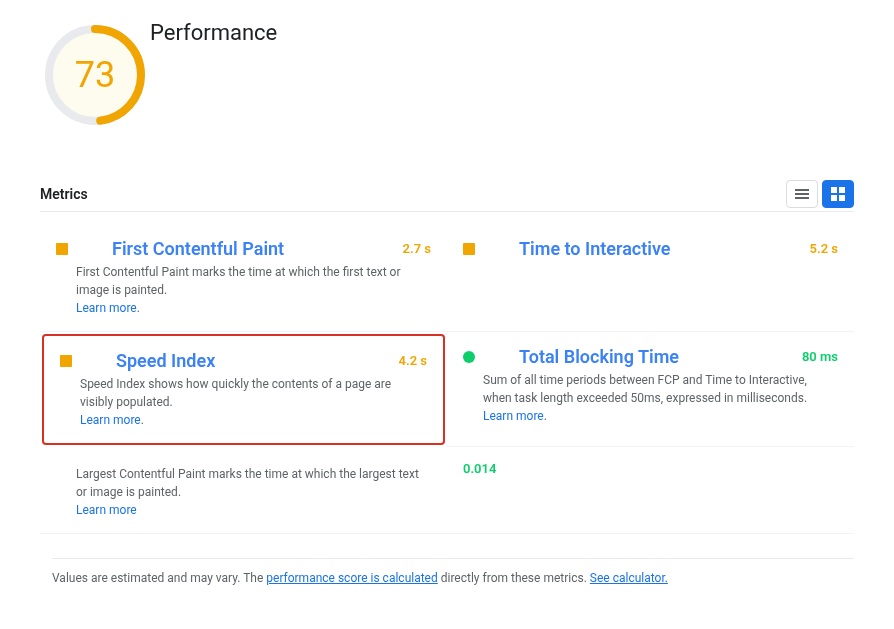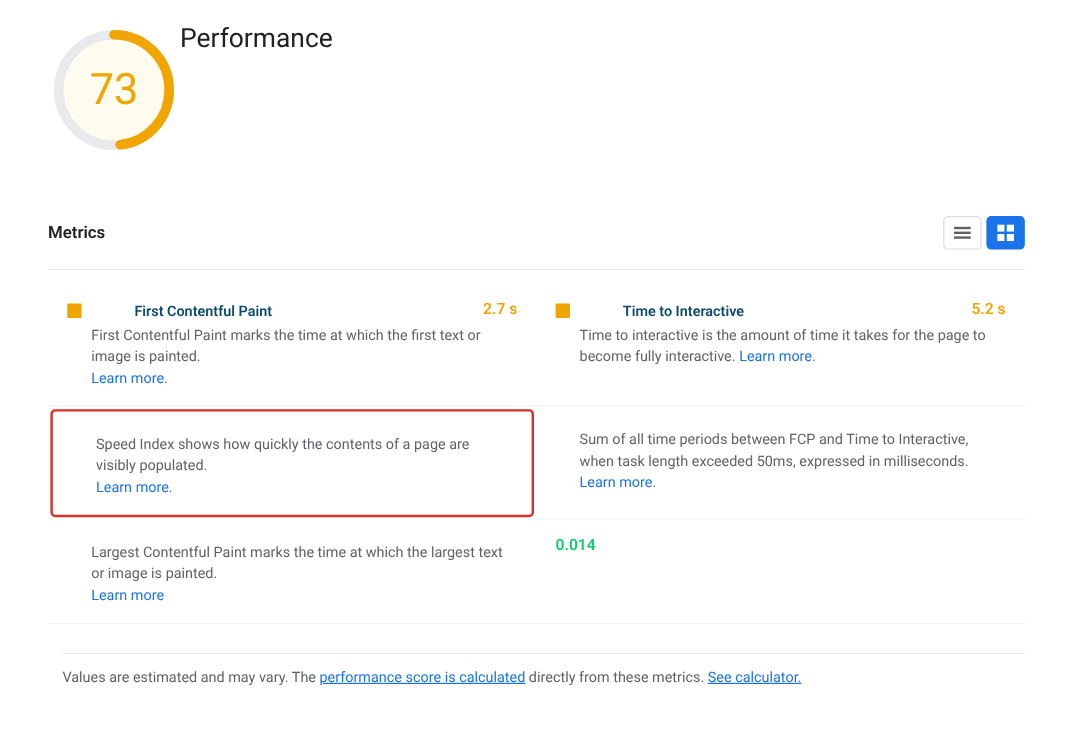--- a/index.html
+++ b/index.html
@@ -46,21 +46,21 @@
       font-weight: 400;
       color: #202124;
     }
 
     .metrics-header {
       display: flex;
       align-items: center;
       justify-content: space-between;
       margin-bottom: 12px;
       border-bottom: 1px solid #e8eaed;
-      padding-bottom: 16px;
+      padding-bottom: 3px;
     }
 
     .metrics-label {
       font-size: 14px;
       font-weight: 600;
       color: #202124;
     }
 
     .view-toggle {
       display: flex;
@@ -132,23 +132,23 @@
 
     .icon-triangle-orange {
       width: 0;
       height: 0;
       border-left: 7px solid transparent;
       border-right: 7px solid transparent;
       border-bottom: 12px solid #f0a500;
     }
 
     .metric-name {
-      font-size: 12px;
+      font-size: 18px;
       font-weight: 600;
-      color: #0c4a6e;
+      color: #3b82f6;
       padding-left: 36px;
     }
 
     .metric-value {
       font-size: 13px;
       font-weight: 600;
     }
 
     .value-orange { color: #f0a500; }
     .value-green { color: #0cce6b; }
@@ -237,33 +237,44 @@
     </div>
 
     <div class="metric-card">
       <div class="metric-header">
         <div class="metric-title-row">
           <div class="icon-square-orange"></div>
           <span class="metric-name">Time to Interactive</span>
         </div>
         <span class="metric-value value-orange">5.2 s</span>
       </div>
-      <div class="metric-desc">
-        Time to interactive is the amount of time it takes for the page to become fully interactive. <a class="learn-more" href="#">Learn more</a>.
-      </div>
     </div>
 
     <div class="metric-card highlighted">
+      <div class="metric-header">
+        <div class="metric-title-row">
+          <div class="icon-square-orange"></div>
+          <span class="metric-name">Speed Index</span>
+        </div>
+        <span class="metric-value value-orange">4.2 s</span>
+      </div>
       <div class="metric-desc">
         Speed Index shows how quickly the contents of a page are visibly populated.<br>
         <a class="learn-more" href="#">Learn more</a>.
       </div>
     </div>
 
     <div class="metric-card">
+      <div class="metric-header">
+        <div class="metric-title-row">
+          <div class="icon-circle-green"></div>
+          <span class="metric-name">Total Blocking Time</span>
+        </div>
+        <span class="metric-value value-green">80 ms</span>
+      </div>
       <div class="metric-desc">
         Sum of all time periods between FCP and Time to Interactive, when task length exceeded 50ms, expressed in milliseconds.<br>
         <a class="learn-more" href="#">Learn more</a>.
       </div>
     </div>
 
     <div class="metric-card">
       <div class="metric-desc">
         Largest Contentful Paint marks the time at which the largest text or image is painted.<br>
         <a class="learn-more" href="#">Learn more</a>

